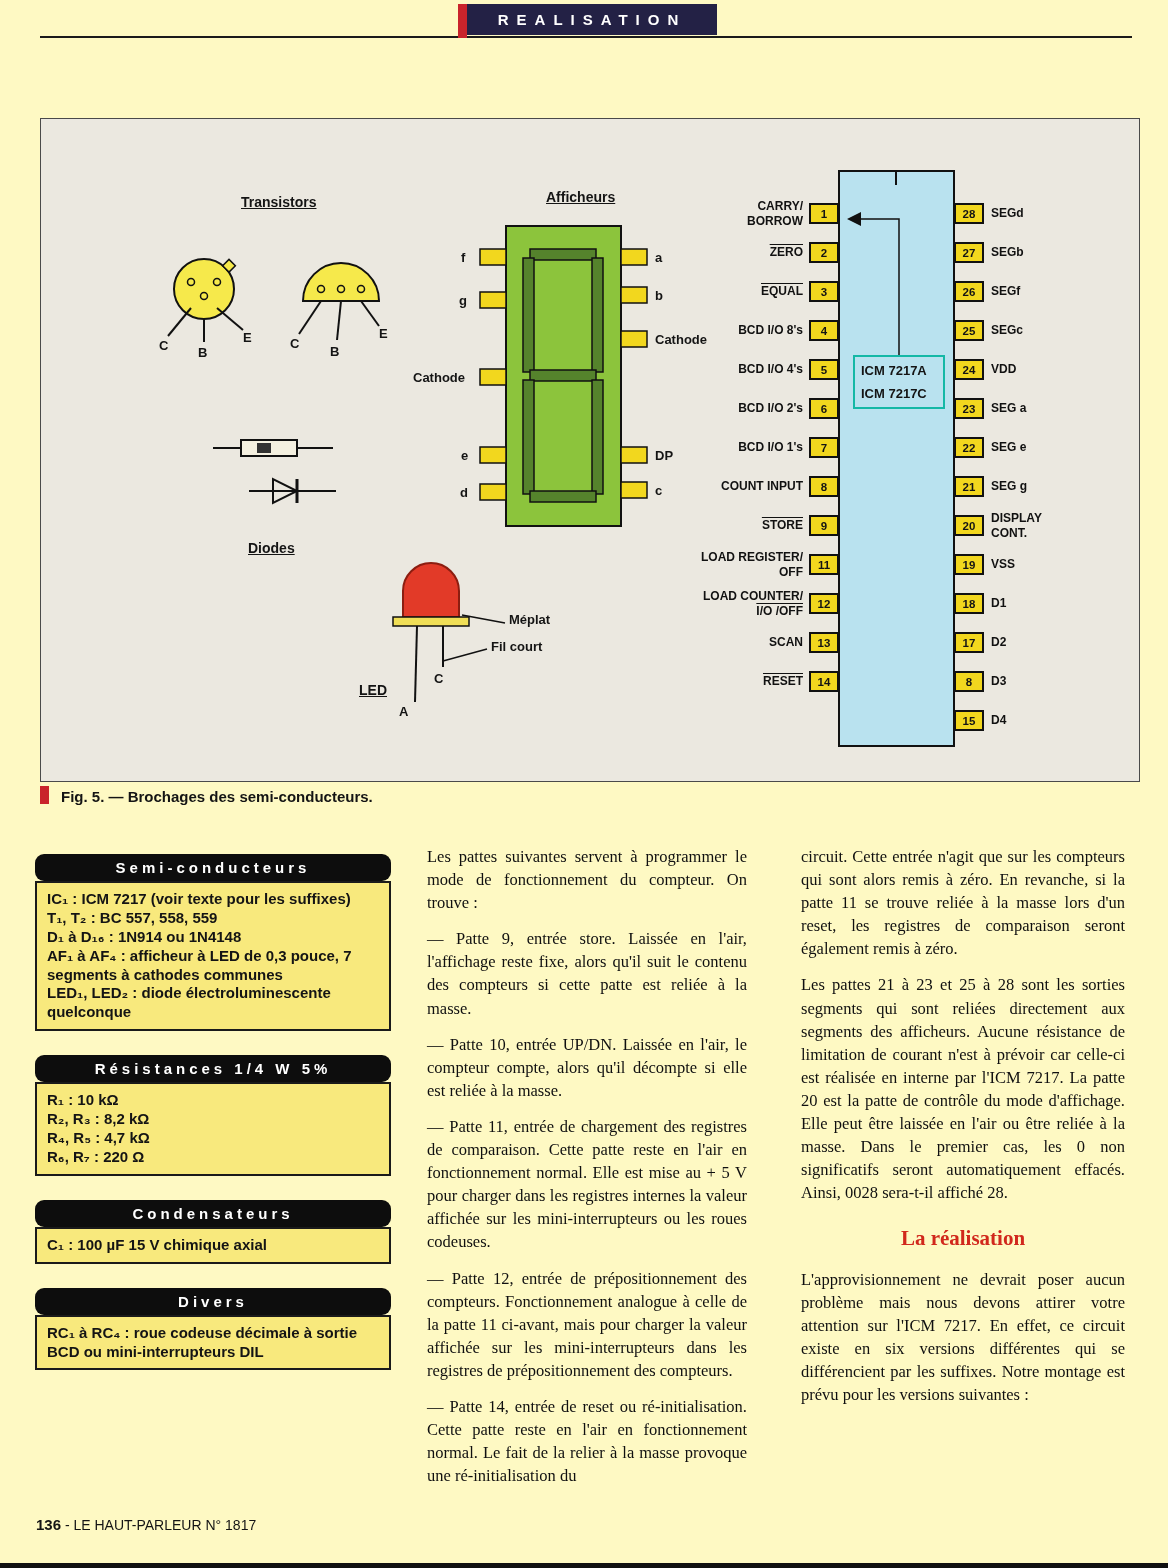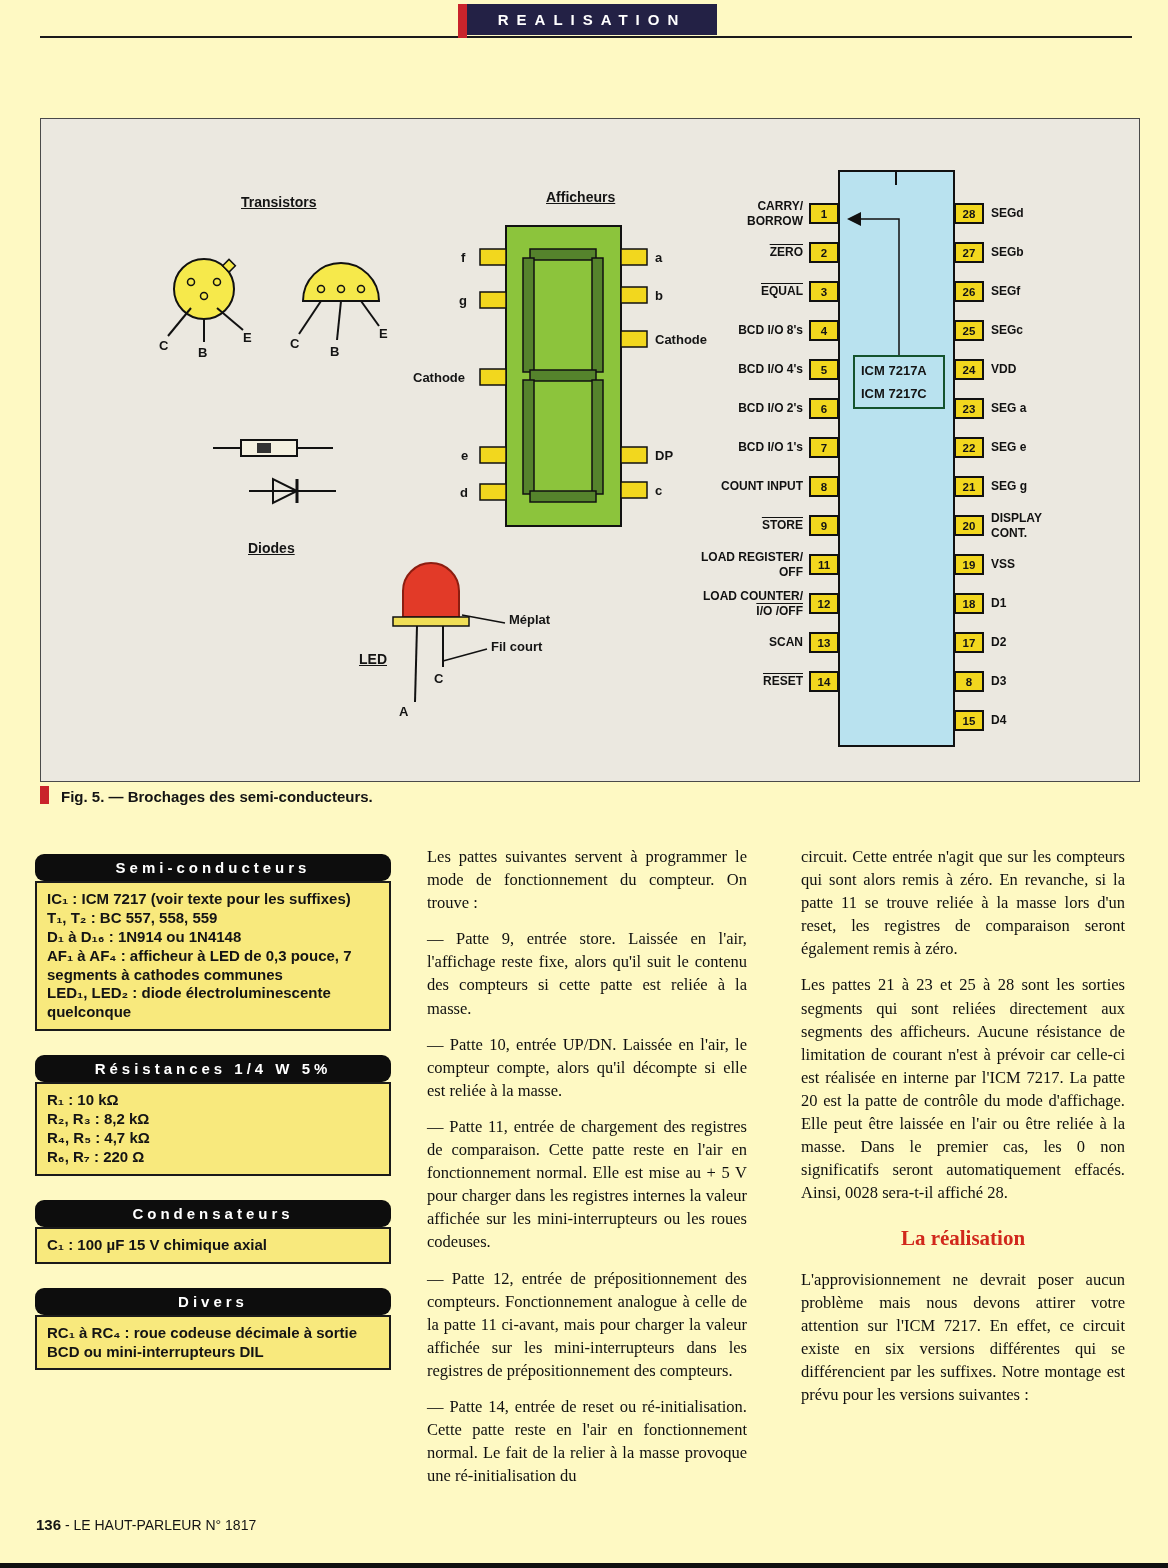--- a/index.html
+++ b/index.html
@@ -20,21 +20,21 @@
 
   
   .figure { position:absolute; left:40px; top:118px; width:1098px; height:662px;
             background:#ebe8e0; border:1px solid #4a4a4a; }
   .fig-svg { position:absolute; left:0; top:0; }
   .flabel { position:absolute; font-weight:bold; font-size:13px; line-height:1; white-space:nowrap; }
   .underl { text-decoration:underline; font-size:14px; }
 
   .ic-namebox {
     position:absolute; left:812px; top:236px; width:92px; height:54px;
-    border:2px solid #14532d; box-sizing:border-box; display:flex; flex-direction:column;
+    border:2px solid #14b8a6; box-sizing:border-box; display:flex; flex-direction:column;
     justify-content:center; padding-left:6px; gap:8px; font-weight:bold; font-size:13px;
   }
 
   .pinscol { position:absolute; top:75px; height:546px; display:flex; flex-direction:column; }
   .pinscol.pleft  { left:545px; width:253px; }
   .pinscol.pright { left:913px; width:180px; }
   .pinrow { height:39px; display:flex; align-items:center; }
   .pinscol.pleft  .pinrow { justify-content:flex-end; }
   .pinscol.pright .pinrow { justify-content:flex-start; }
   .pinlab { font-weight:bold; font-size:12px; line-height:1.18; color:#111; }
@@ -154,21 +154,21 @@
     <span class="flabel underl" style="left:200px; top:76px;">Transistors</span>
     <span class="flabel" style="left:118px; top:220px;">C</span>
     <span class="flabel" style="left:157px; top:227px;">B</span>
     <span class="flabel" style="left:202px; top:212px;">E</span>
     <span class="flabel" style="left:249px; top:218px;">C</span>
     <span class="flabel" style="left:289px; top:226px;">B</span>
     <span class="flabel" style="left:338px; top:208px;">E</span>
 
     <span class="flabel underl" style="left:207px; top:422px;">Diodes</span>
 
-    <span class="flabel underl" style="left:318px; top:533px;">LED</span>
+    <span class="flabel underl" style="left:318px; top:564px;">LED</span>
     <span class="flabel" style="left:468px; top:494px;">Méplat</span>
     <span class="flabel" style="left:450px; top:521px;">Fil court</span>
     <span class="flabel" style="left:393px; top:553px;">C</span>
     <span class="flabel" style="left:358px; top:586px;">A</span>
 
     <span class="flabel underl" style="left:505px; top:71px;">Afficheurs</span>
     <span class="flabel" style="left:420px; top:132px;">f</span>
     <span class="flabel" style="left:418px; top:175px;">g</span>
     <span class="flabel" style="left:372px; top:252px;">Cathode</span>
     <span class="flabel" style="left:420px; top:330px;">e</span>

